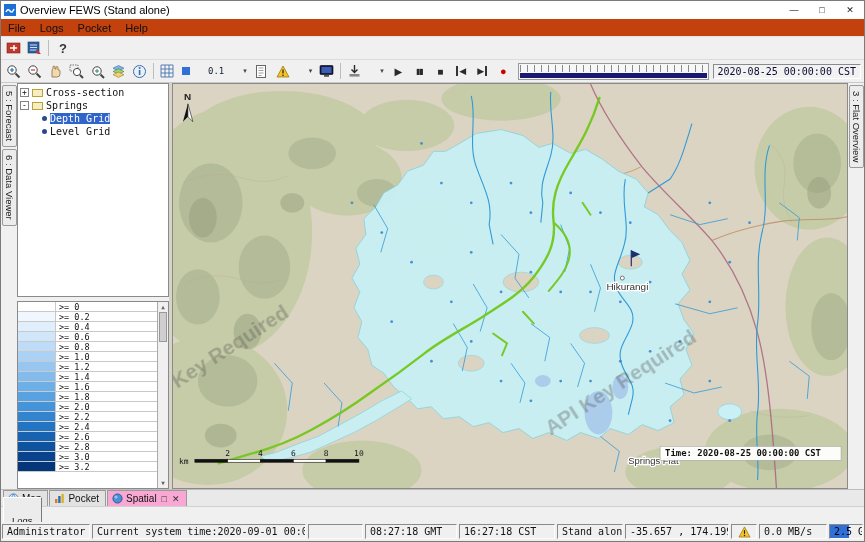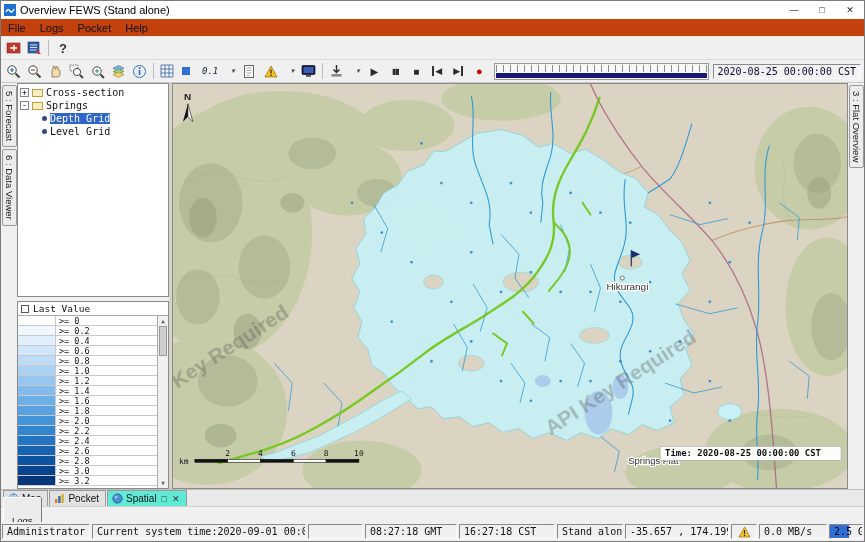--- a/index.html
+++ b/index.html
@@ -15,21 +15,21 @@
   .winbtn { width:28px; display:flex; align-items:center; justify-content:center; font-size:9px; color:#222; }
 
   
   .menubar { height:18px; display:flex; align-items:center; background:#c2410c; border-bottom:1px solid #e2e2e2; flex:0 0 auto; }
   .menuitem { padding:0 7px; height:100%; display:flex; align-items:center; color:#111; }
 
   
   .toolbar1 { height:22px; display:flex; align-items:center; background:#f0f0f0; flex:0 0 auto; padding-left:2px; }
   .toolbar2 { height:24px; display:flex; align-items:center; background:#f0f0f0; border-top:1px solid #dcdcdc; border-bottom:1px solid #c9c9c9; flex:0 0 auto; padding:0 3px 0 2px; }
   .tbtn { width:21px; height:20px; display:flex; align-items:center; justify-content:center; border:1px solid transparent; border-radius:2px; flex:0 0 auto; font-size:11px; color:#2a2a2a; }
-  .tbtn.wide { width:auto; padding:0 3px; gap:12px;font-style:italic; }
+  .tbtn.wide { width:auto; padding:0 3px; gap:18px; }
   .tsep { width:1px; height:16px; background:#bdbdbd; margin:0 3px; flex:0 0 auto; }
   .helpbtn { font-weight:bold; font-size:13px; color:#333; width:22px; text-align:center; }
   .dd { font-size:7px; color:#444; margin-left:1px; }
   .scaleval { font-size:9px; font-family:"DejaVu Sans Mono", monospace; color:#123; }
   .colorchip { width:8px; height:8px; background:#2f6fd6; display:inline-block; }
   .media { font-size:10px; }
   .rec { color:#cc0000; font-size:11px; }
   .skipb span { border-left:2px solid #333; padding-left:1px; font-size:9px; }
   .skipf span { border-right:2px solid #333; padding-right:1px; font-size:9px; }
   .pauseg { font-size:8px; letter-spacing:-1px; }
@@ -63,21 +63,21 @@
   .larrow { height:10px; font-size:6px; color:#666; text-align:center; line-height:10px; }
   .lthumb { height:30px; margin:0 1px; background:#cfcfcf; border:1px solid #999; }
 
   .splitter { width:3px; background:#d8d4ca; flex:0 0 auto; }
   .mapwrap { flex:1 1 auto; position:relative; border:1px solid #8a8a8a; background:#dcd4c2; min-width:0; }
   .mapwrap svg { display:block; width:100%; height:100%; }
 
   
   .bottomtabs { height:17px; display:flex; align-items:flex-end; padding-left:2px; background:#e9e9e9; border-top:1px solid #bdbdbd; flex:0 0 auto; }
   .btab { display:flex; align-items:center; gap:3px; padding:1px 6px 1px 4px; border:1px solid #9a9a9a; border-bottom:none; background:#e2e2e2; font-size:10px; height:16px; margin-right:1px; }
-  .btab.active { background:#5eead4; }
+  .btab.active { background:#f9a8d4; }
   .tabctl { font-size:9px; color:#333; margin-left:2px; }
   .logsrow { height:16px; background:#f0f0f0; display:flex; align-items:center; padding-left:2px; flex:0 0 auto; border-top:1px solid #d0d0d0; }
   .logsbtn { font-size:9.5px; border:1px solid; border-color:#fff #7a7a7a #7a7a7a #fff; background:#ececec; padding:17px 8px; height:14px; line-height:12px; }
 
   .statusbar { height:19px; display:flex; align-items:center; gap:2px; padding:1px 1px; background:#f0f0f0; font-family:"DejaVu Sans Mono", monospace; font-size:10px; flex:0 0 auto; }
   .seg { border:1px solid; border-color:#8a8a8a #fbfbfb #fbfbfb #8a8a8a; height:15px; display:flex; align-items:center; padding:0 4px; white-space:nowrap; overflow:hidden; flex:0 0 auto; background:#f0f0f0; }
   .seg.memseg { position:relative; flex:1 1 auto; padding:0; }
   .memfill { position:absolute; left:0; top:0; bottom:0; width:58%; background:#2f6fd6; }
   .memtext { position:relative; padding:0 4px; color:#000; }
 </style>
@@ -252,24 +252,20 @@
           <span class="nodedot"></span>
           <span class="tlbl sel">Depth Grid</span>
         </div>
         <div class="trow child">
           <span class="nodedot"></span>
           <span class="tlbl">Level Grid</span>
         </div>
       </div>
 
       <div class="legendbox">
-        <div class="legendhdr">
-          <span class="cbx"></span>
-          <span>Last Value</span>
-        </div>
         <div class="legendbody">
           <div class="legendrows">
 
               <div class="lrow">
                 <span class="lswatch" style="background-color: rgb(255, 255, 255);"></span>
                 <span class="llabel">&gt;= 0</span>
               </div>
 
               <div class="lrow">
                 <span class="lswatch" style="background-color: rgb(240, 247, 254);"></span>

